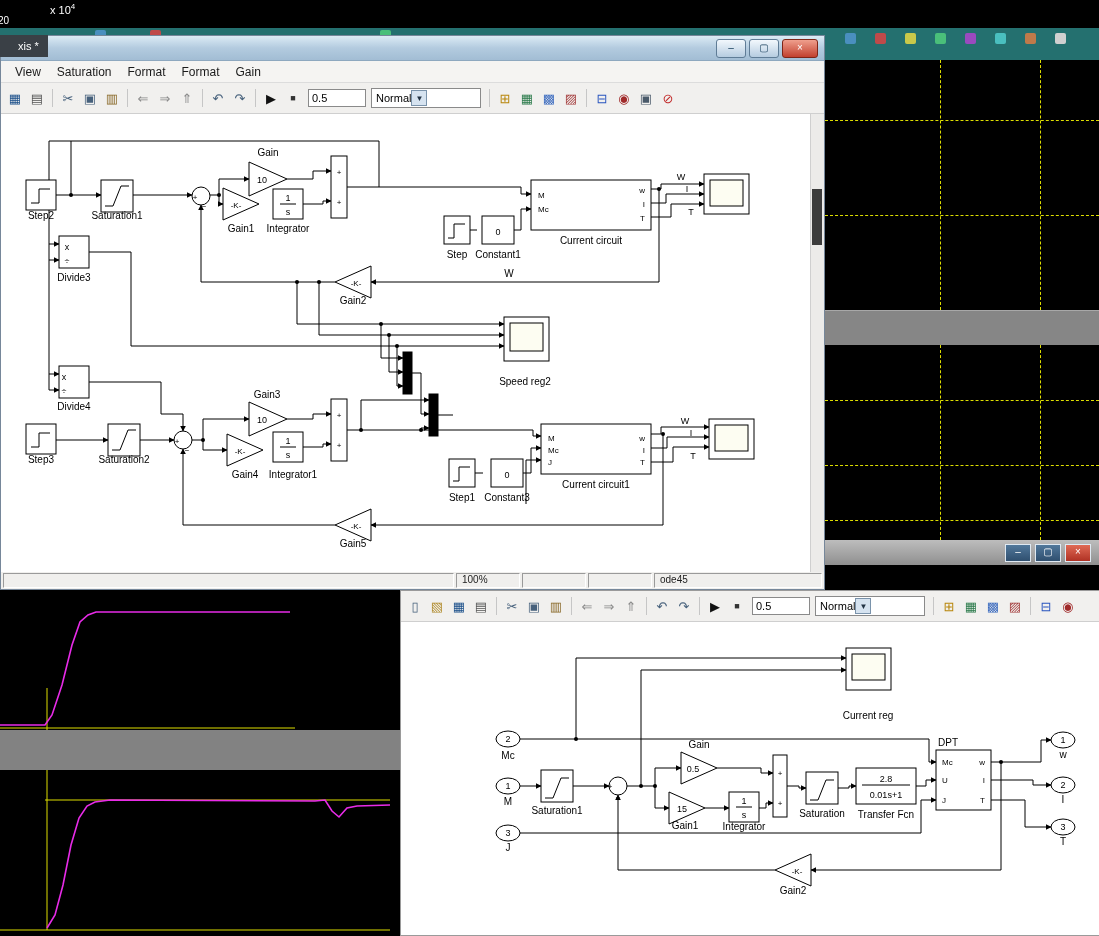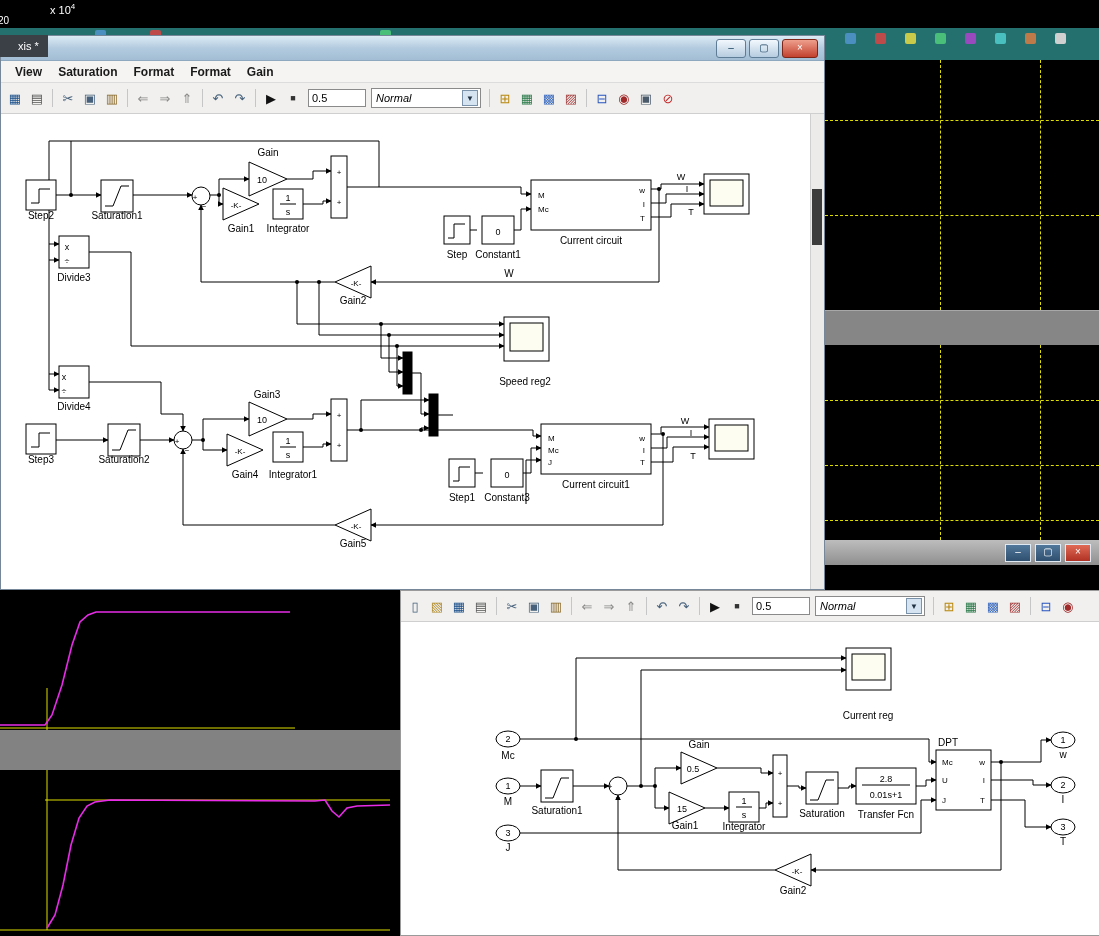--- a/index.html
+++ b/index.html
@@ -24,29 +24,29 @@
   .dk-btn.close{background:linear-gradient(#e06a55,#b03224);}
   
   .win{position:absolute;background:#f0efed;border:1px solid #76879a;box-sizing:border-box;display:flex;flex-direction:column;}
   .titlebar{height:24px;background:linear-gradient(#dcebf5,#b3cbdf 50%,#a2bdd4);display:flex;align-items:center;
     justify-content:flex-end;gap:3px;padding-right:6px;border-bottom:1px solid #8ea8bf;}
   .tb-btn{width:28px;height:17px;border:1px solid #5f7c96;border-radius:3px;background:linear-gradient(#f2f8fd,#b6cce0);
     font-size:10px;line-height:15px;text-align:center;color:#123a57;}
   .tb-btn.close{width:34px;background:linear-gradient(#ef9f8d,#c2402e);color:#fff;border-color:#7e2517;}
   .menubar{height:21px;background:#f5f4f2;border-bottom:1px solid #dcdcdc;display:flex;align-items:center;
     font-size:12px;padding-left:6px;color:#1a1a1a;}
-  .menu-item{padding:2px 8px;font-weight:bold;}
+  .menu-item{padding:2px 8px;}
   .toolbar{height:30px;background:#f1f0ee;border-bottom:1px solid #cfcfcf;display:flex;align-items:center;
     padding-left:4px;gap:2px;flex:none;}
   .ticon{width:20px;height:20px;display:flex;align-items:center;justify-content:center;font-size:13px;color:#47617c;}
   .tsep{width:1px;height:18px;background:#c6c6c6;margin:0 3px;}
   .tinput{width:50px;height:16px;font-size:11px;border:1px solid #8a8a8a;padding:0 3px;margin:0 3px;
     font-family:"Liberation Sans",sans-serif;}
   .tdrop{width:102px;height:18px;border:1px solid #8a8a8a;background:#fff;font-size:11px;display:flex;
-    align-items:center;justify-content:space-between;padding:0 2px 0 4px;margin-right:3px;font-style:italic;}
+    align-items:center;padding:0 2px 0 4px;margin-right:3px;}
   .tdrop .arr{width:14px;height:14px;background:#d6e3f0;border:1px solid #7a93ab;font-size:8px;
     display:flex;align-items:center;justify-content:center;color:#234;}
   .canvas{flex:1;background:#fff;position:relative;overflow:hidden;}
   .statusbar{height:15px;background:#f0efed;display:flex;gap:2px;padding:1px 2px;font-size:10px;color:#222;flex:none;}
   .scell{border:1px solid;border-color:#9a9a9a #ffffff #ffffff #9a9a9a;padding:0 5px;line-height:11px;box-sizing:border-box;}
   .vscroll{position:absolute;right:0;top:0;bottom:0;width:13px;background:#ecebe9;border-left:1px solid #cfcfcf;}
   .vthumb{position:absolute;left:1px;width:10px;top:75px;height:56px;background:#3c3c3c;}
   svg text{font-family:"Liberation Sans",sans-serif;}
 </style>
 </head>
@@ -561,17 +561,24 @@
           <text x="644" y="351" font-size="8" text-anchor="end">T</text>
           <text x="684" y="310" font-size="9">W</text>
           <text x="690" y="322" font-size="9">I</text>
           <text x="692" y="345" font-size="9">T</text>
         </g>
       </svg>
       <div class="vscroll">
         <div class="vthumb"></div>
       </div>
     </div>
+    <div class="statusbar">
+      <div class="scell" style="flex:1;"></div>
+      <div class="scell" style="width:64px;">100%</div>
+      <div class="scell" style="width:64px;"></div>
+      <div class="scell" style="width:64px;"></div>
+      <div class="scell" style="width:168px;">ode45</div>
+    </div>
   </div>
 
   <div class="behind-title">xis *</div>
 
 </div>
 
 </body></html>

